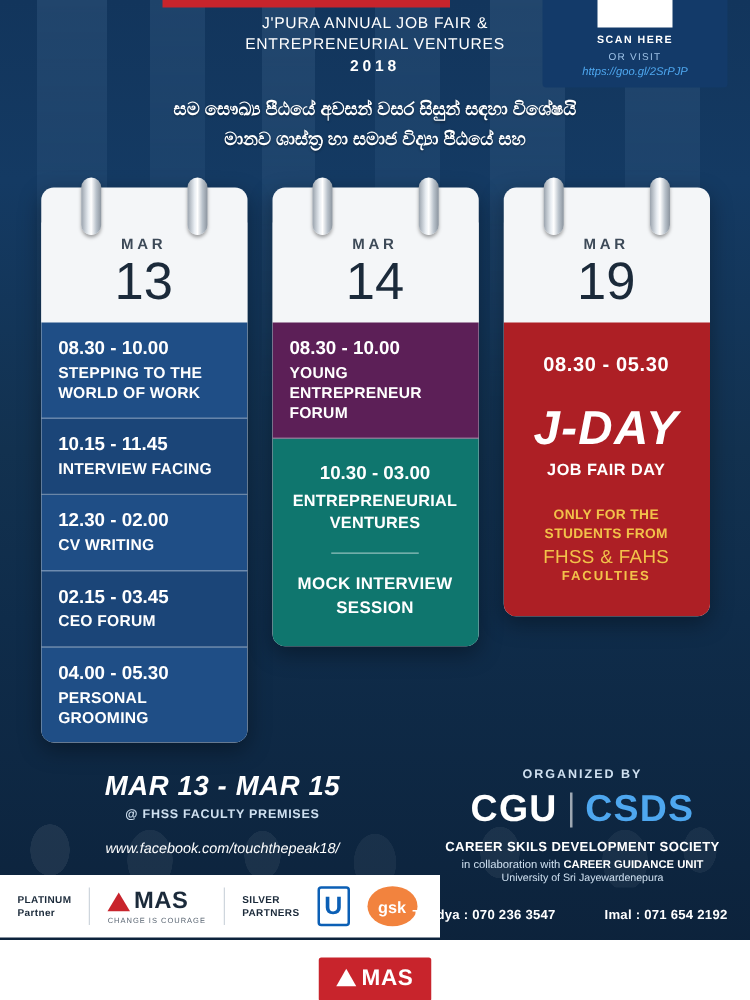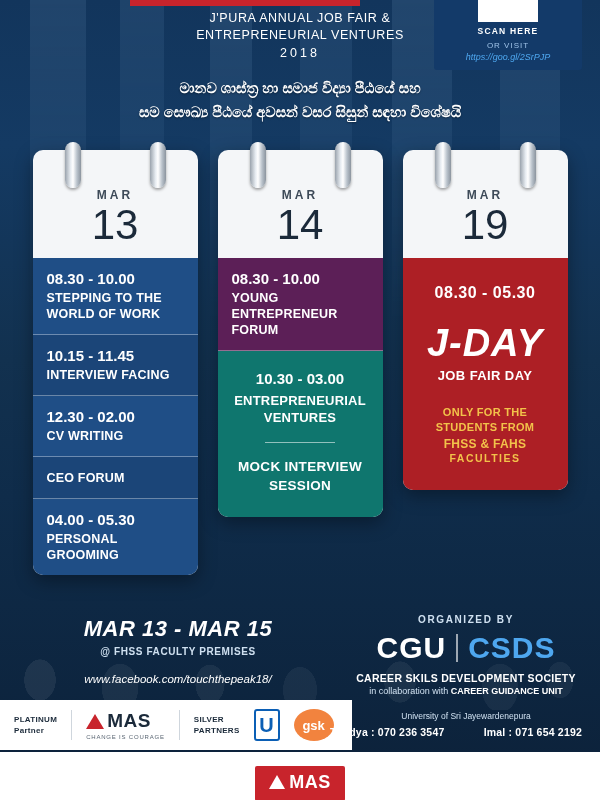--- a/index.html
+++ b/index.html
@@ -41,21 +41,21 @@
   .red-tab {
     position: absolute; left: 130px; top: -2px; width: 230px; height: 8px;
     background: #c8242c;
   }
   .title-block { padding: 10px 0 0 0; }
   .title-line {
     color: #ffffff; font-weight: normal; letter-spacing: .6px;
     font-size: 12.5px; line-height: 17px;
   }
   .title-year {
-    color: #ffffff; font-weight: normal; font-size: 12.5px; letter-spacing: 3px;
+    color: #ffffff; font-weight: bold; font-size: 12.5px; letter-spacing: 3px;
     margin-top: 2px;
   }
   .sinhala {
     color: #ffffff; font-size: 14.5px; line-height: 24px; font-weight: bold;
     margin-top: 16px; text-shadow: 0 1px 2px rgba(0,0,0,.4);
   }
 
   
   .qr-box {
     position: absolute; right: 18px; top: -44px; width: 148px;
@@ -146,21 +146,21 @@
   .card.day3 .body {
     background: #ad1f25; text-align: center; padding: 26px 12px 26px;
   }
   .jday-time { color: #ffffff; font-size: 16px; font-weight: bold; letter-spacing: .5px; }
   .jday-title {
     color: #ffffff; font-size: 38px; font-weight: bold; letter-spacing: 1px;
     margin-top: 22px; line-height: 38px; font-style: italic;
   }
   .jday-sub { color: #ffffff; font-size: 13px; font-weight: bold; margin-top: 6px; letter-spacing: .4px; }
   .jday-only { color: #f2c24a; font-size: 11px; font-weight: bold; margin-top: 22px; line-height: 15px; letter-spacing: .3px; }
-  .jday-fac { color: #f2c24a; font-size: 12px; font-weight: bold; margin-top: 2px; letter-spacing: .3px; }
+  .jday-fac { color: #f2c24a; font-size: 15px; font-weight: normal; margin-top: 2px; letter-spacing: .3px; }
   .jday-facword { color: #f2c24a; font-size: 10.5px; font-weight: bold; margin-top: 1px; letter-spacing: 1.5px; }
 
   
   .lower {
     position: absolute; left: 0; right: 0; top: 612px;
     display: flex; padding: 0 18px; gap: 12px;
   }
   .lower-left { width: 320px; text-align: center; padding-top: 4px; }
   .dates {
     color: #ffffff; font-size: 22px; font-weight: bold; font-style: italic;
@@ -173,21 +173,21 @@
   .org-by { color: #cfe0f0; font-size: 10px; font-weight: bold; letter-spacing: 1.6px; }
   .logos {
     display: flex; align-items: center; justify-content: center; gap: 10px; margin-top: 6px;
   }
   .cgu { color: #ffffff; font-size: 30px; font-weight: bold; letter-spacing: 1px; }
   .logo-sep { width: 2px; height: 28px; background: rgba(255,255,255,.6); }
   .csds { color: #4ea7ef; font-size: 30px; font-weight: bold; letter-spacing: 1px; }
   .org-name { color: #ffffff; font-size: 10.5px; font-weight: bold; margin-top: 7px; letter-spacing: .3px; }
   .org-collab { color: #cfe0f0; font-size: 9px; margin-top: 2px; }
   .org-collab b { color: #ffffff; }
-  .org-uni { color: #cfe0f0; font-size: 8.5px; margin-top: 15px; text-align: center; }
+  .org-uni { color: #cfe0f0; font-size: 8.5px; margin-top: 1px; text-align: center; }
 
   
   .sponsors {
     position: absolute; left: 0; top: 700px; width: 352px; height: 50px;
     background: #ffffff;
     display: flex; align-items: center; padding-left: 14px; gap: 14px;
   }
   .sp-label { font-size: 8px; font-weight: bold; color: #1b2a3a; line-height: 11px; letter-spacing: .3px; }
   .sp-div { width: 1px; height: 30px; background: #cfd6dd; }
   .mas { display: flex; flex-direction: column; }
@@ -248,22 +248,22 @@
       <div class="qr-url">https://goo.gl/2SrPJP</div>
     </div>
 
     <div class="title-block">
       <div class="title-line">J'PURA ANNUAL JOB FAIR &amp;</div>
       <div class="title-line">ENTREPRENEURIAL VENTURES</div>
       <div class="title-year">2018</div>
     </div>
 
     <div class="sinhala">
+      <div>සම සෞඛ්‍ය පීඨයේ අවසන් වසර සිසුන් සඳහා විශේෂයි</div>
       <div>මානව ශාස්ත්‍ර හා සමාජ විද්‍යා පීඨයේ සහ</div>
-      <div>සම සෞඛ්‍ය පීඨයේ අවසන් වසර සිසුන් සඳහා විශේෂයි</div>
     </div>
   </div>
 
   <div class="cards">
 
     <div class="card-wrap">
       <div class="rings">
         <div class="ring left"></div>
         <div class="ring right"></div>
       </div>
@@ -279,20 +279,21 @@
           </div>
           <div class="slot">
             <div class="slot-time">10.15 - 11.45</div>
             <div class="slot-name">INTERVIEW FACING</div>
           </div>
           <div class="slot">
             <div class="slot-time">12.30 - 02.00</div>
             <div class="slot-name">CV WRITING</div>
           </div>
           <div class="slot">
+            <div class="slot-time">02.15 - 03.45</div>
             <div class="slot-name">CEO FORUM</div>
           </div>
           <div class="slot">
             <div class="slot-time">04.00 - 05.30</div>
             <div class="slot-name">PERSONAL GROOMING</div>
           </div>
         </div>
       </div>
     </div>
 

